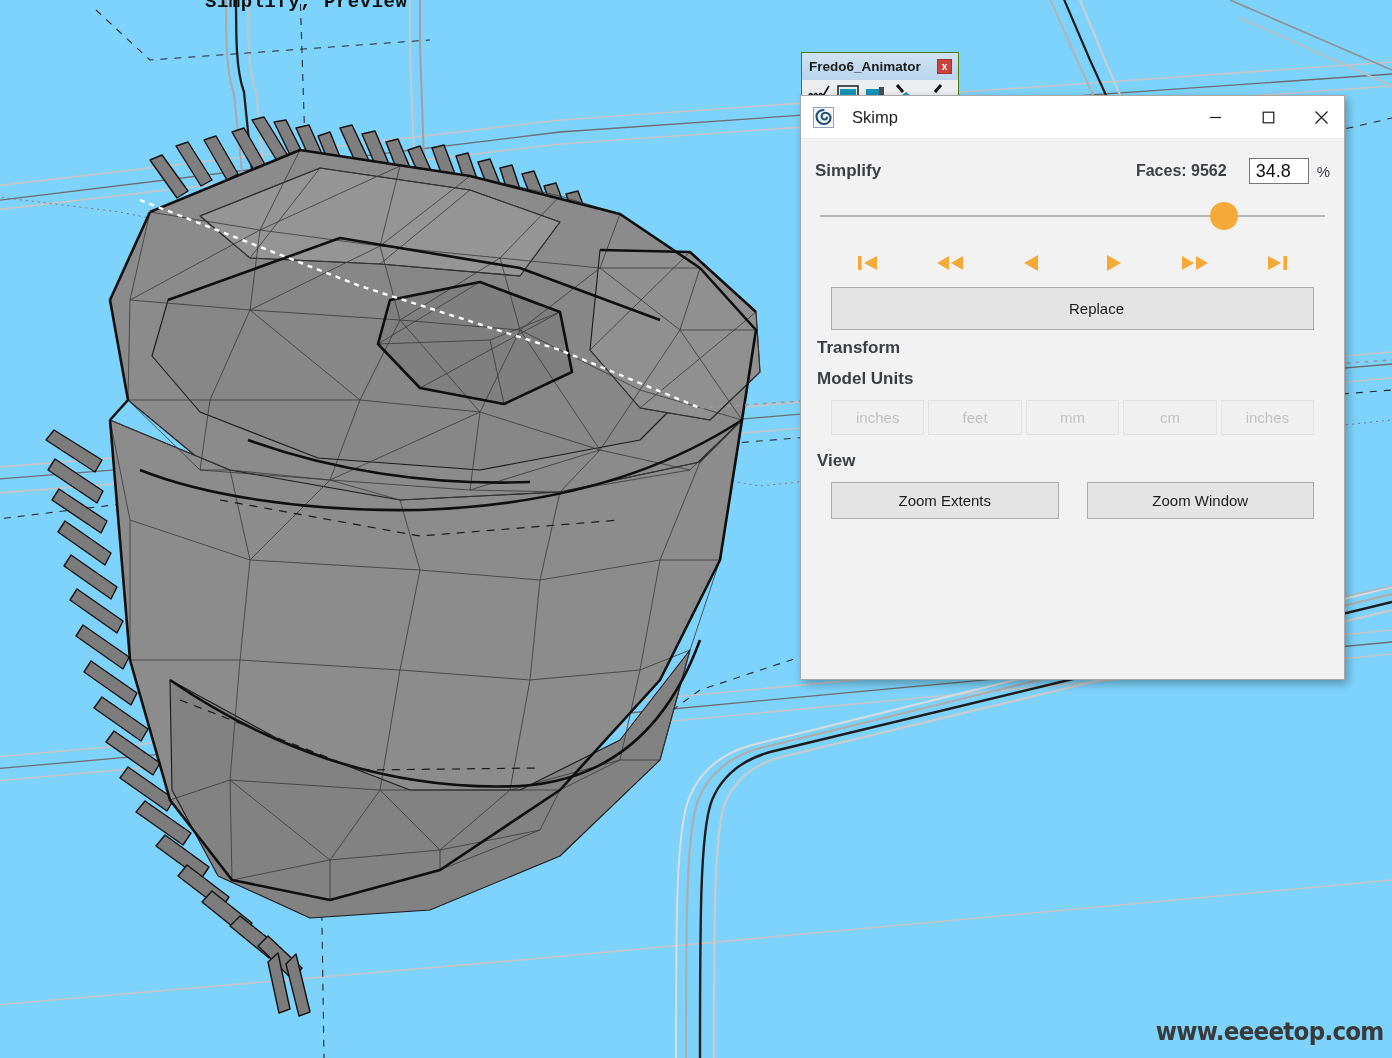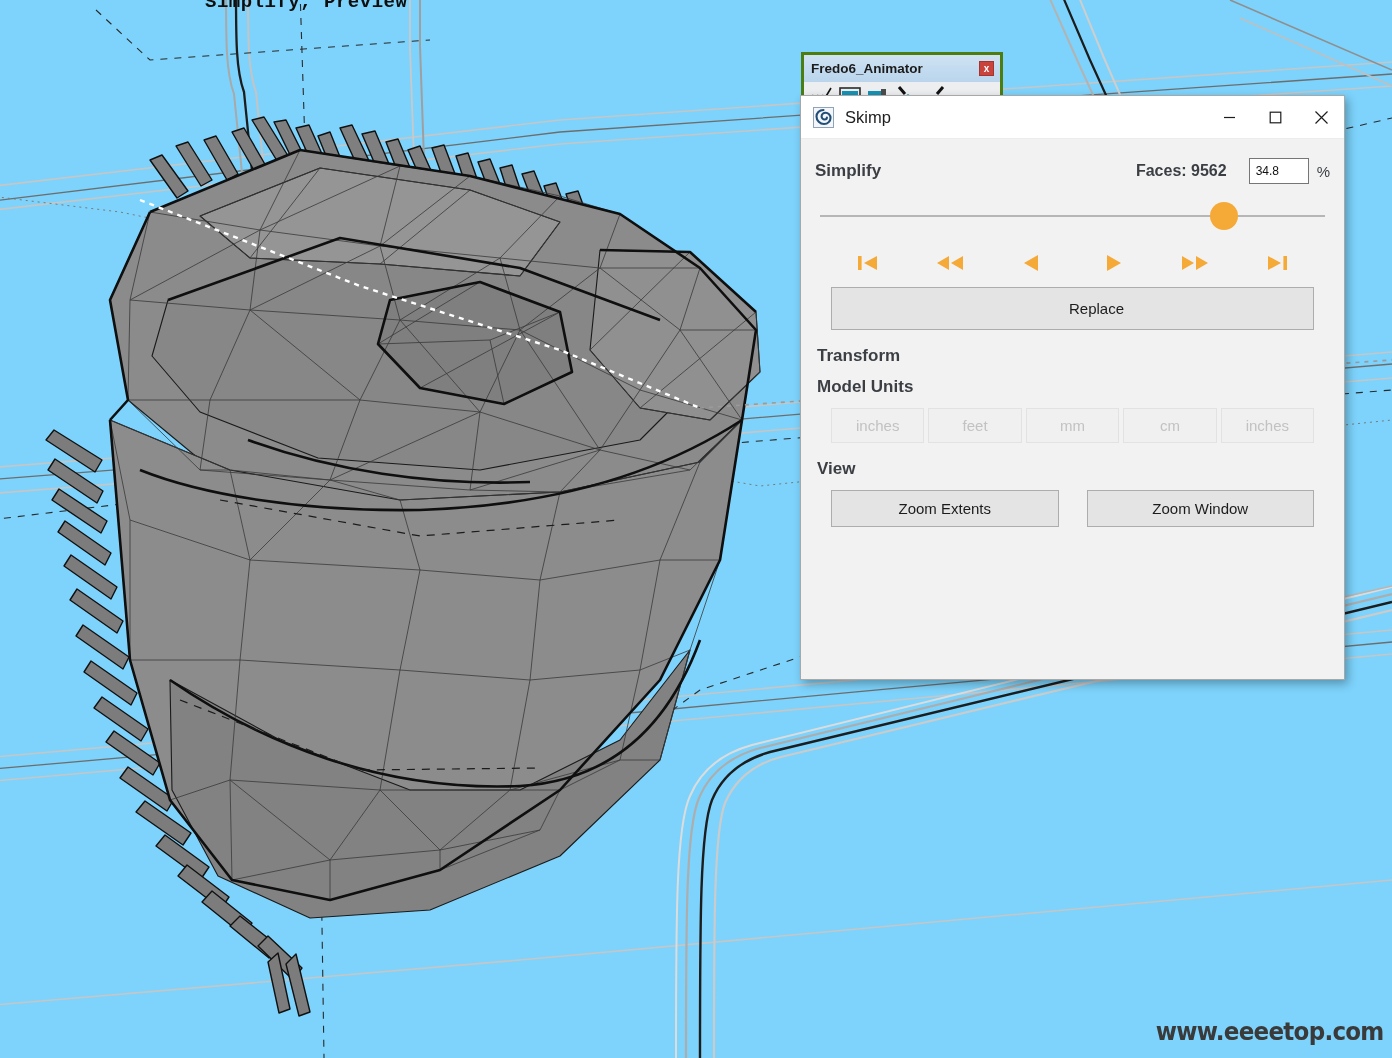--- a/index.html
+++ b/index.html
@@ -49,23 +49,23 @@
     letter-spacing: -0.8px;
     transform: scaleX(0.92);
     transform-origin: right bottom;
     white-space: nowrap;
   }
 
   
   #fredo-window {
     position: absolute;
     left: 801px; top: 52px;
-    width: 202px; height: 52px;
+    width: 158px; height: 52px;
     background: #ec4899;
-    border: 3px solid #4d7c0f;
+    border: 1px solid #4d7c0f;
     box-sizing: border-box;
   }
   #fredo-titlebar {
     height: 27px;
     background: linear-gradient(to bottom, #cfe2f3 0%, #b9d5ec 100%);
     display: flex;
     align-items: center;
     padding-left: 7px;
     box-sizing: border-box;
   }
@@ -113,20 +113,21 @@
     box-shadow: 3px 4px 9px rgba(0,0,0,0.30);
   }
   #skimp-titlebar {
     height: 43px;
     background: #ffffff;
     display: flex;
     align-items: center;
     box-sizing: border-box;
     padding-left: 12px;
     border-bottom: 1px solid #ececec;
+    gap: 7px;
   }
   #skimp-appicon {
     width: 21px; height: 21px;
     flex: 0 0 auto;
     margin-right: 11px;
   }
   #skimp-title {
     font-size: 16.5px;
     color: #1d1d1d;
     flex: 1;
@@ -161,21 +162,21 @@
     font-size: 16px;
     font-weight: bold;
     color: #3b3f44;
     white-space: nowrap;
     margin-right: 22px;
   }
   #pct-input {
     width: 60px; height: 26px;
     border: 1px solid #767676;
     background: #ffffff;
-    font-size: 12px;
+    font-size: 18px;
     color: #111;
     padding: 12px 6px;
     box-sizing: border-box;
     font-family: "Liberation Sans", sans-serif;
   }
   #pct-sign {
     font-size: 15px;
     color: #3b3f44;
     margin-left: 8px;
   }
@@ -235,21 +236,21 @@
   .btn.disabled {
     background: #f0f0f0;
     border: 1px solid #e2e2e2;
     color: #c2c2c2;
     cursor: default;
   }
 
   #btn-replace {
     width: 100%;
     height: 43px;
-    margin-bottom: 16px;
+    margin-bottom: 8px;
     padding-left: 48px;
   }
 
   .h-block { margin: 0 0 11px 2px; }
 
   .btn-row { display: flex; gap: 18px; margin-bottom: 16px; }
   .btn-row.rotate .btn { flex: 1; height: 35px; }
   .btn-row.units { gap: 4px; }
   .btn-row.units .btn { flex: 1; height: 35px; }
   .btn-row.view { gap: 28px; padding: 0 16px; }

